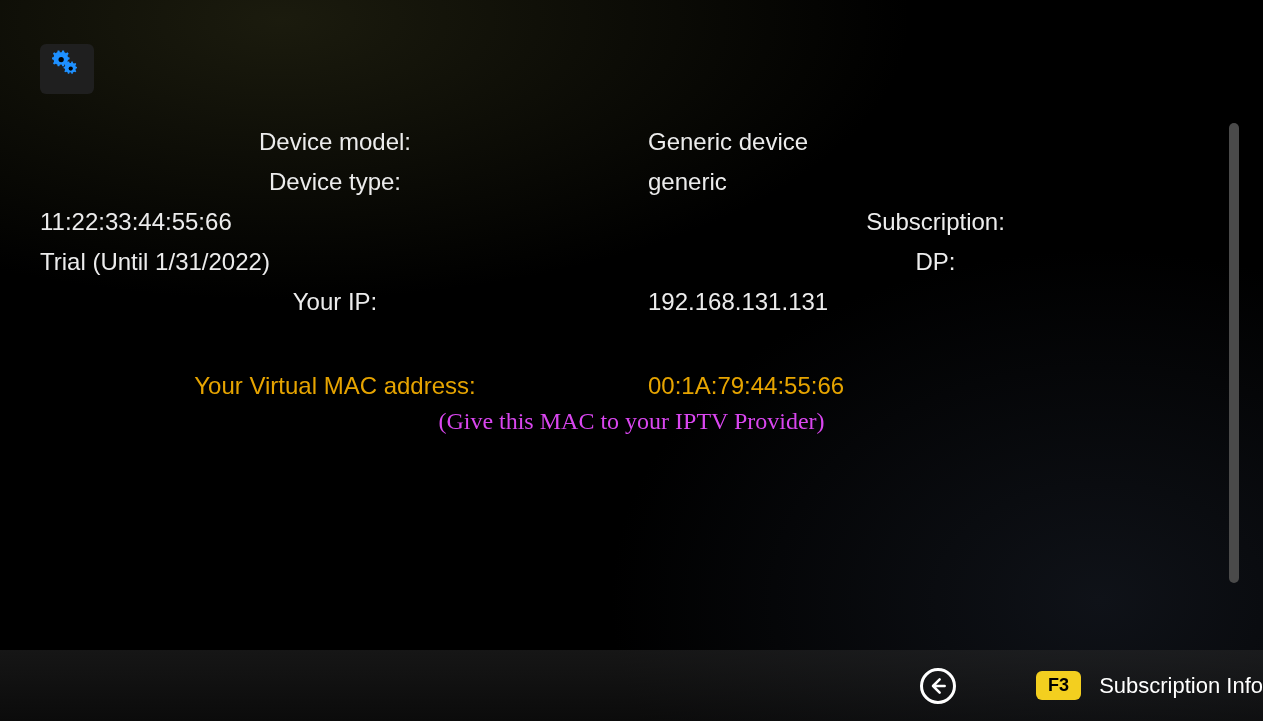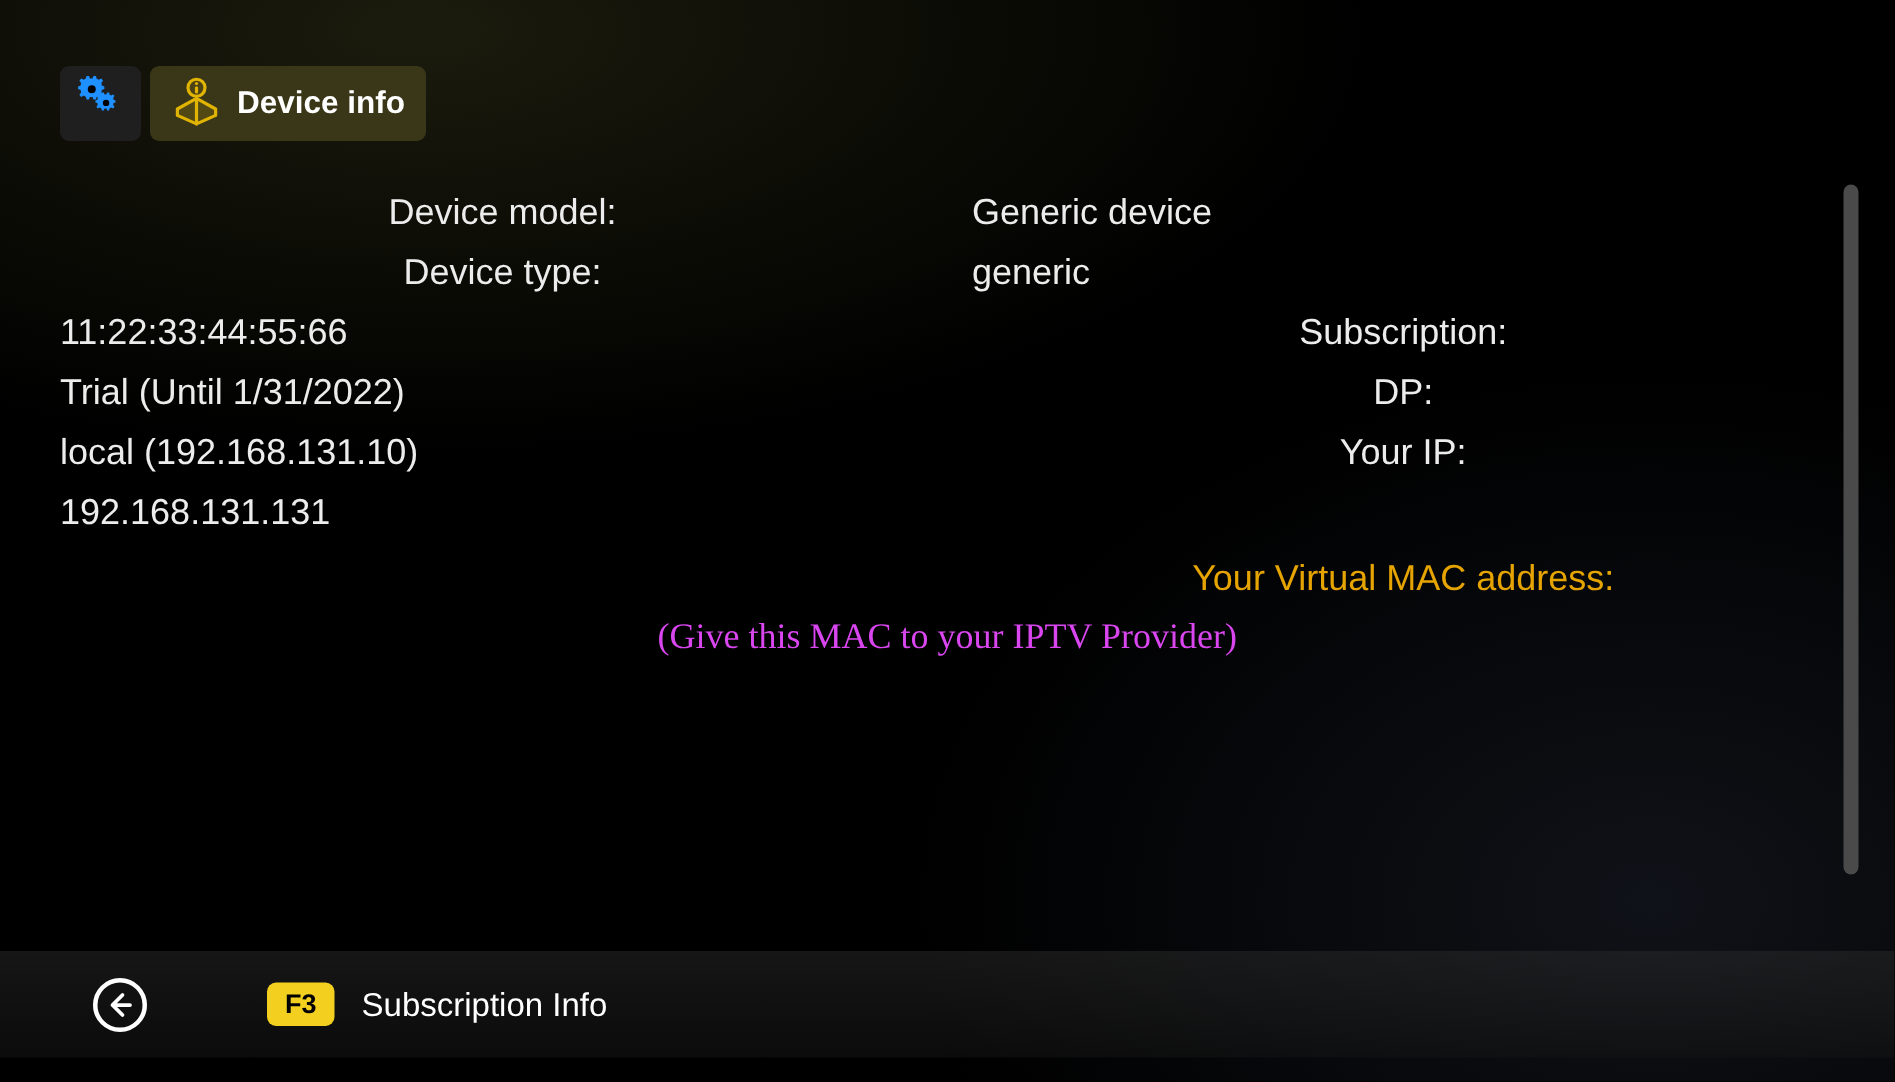--- a/index.html
+++ b/index.html
@@ -90,25 +90,26 @@
     right: 24px;
     width: 10px;
     height: 460px;
     background: #4a4a4a;
     border-radius: 5px;
   }
 
   
   .bottom-bar {
     position: absolute;
-    left: 0; right: 0; bottom: 16px;
+    left: 0; right: 0; bottom: 0;
     height: 71px;
     background: linear-gradient(to bottom, rgba(40,40,40,0.55), rgba(20,20,20,0.55));
     display: flex;
     align-items: center;
+    justify-content: flex-end;
   }
   .back-tile {
     width: 160px;
     height: 100%;
     display: flex;
     align-items: center;
     justify-content: center;
   }
   .back-circle {
     width: 36px; height: 36px;
@@ -148,59 +149,45 @@
       <svg viewBox="0 0 64 64">
         <g fill="#1e90ff">
           <path d="M26 2l2 6a16 16 0 0 1 6 0l2-6h6l1 6a16 16 0 0 1 5 3l6-3 4 5-4 5a16 16 0 0 1 1 6l6 2v6l-6 2a16 16 0 0 1-1 6l4 5-4 5-6-3a16 16 0 0 1-5 3l-1 6h-6l-2-6a16 16 0 0 1-6 0l-2 6h-6l-1-6a16 16 0 0 1-5-3l-6 3-4-5 4-5a16 16 0 0 1-1-6l-6-2v-6l6-2a16 16 0 0 1 1-6l-4-5 4-5 6 3a16 16 0 0 1 5-3l1-6z" transform="scale(0.55) translate(6,0)"></path>
           <circle cx="21" cy="18" r="5" fill="#000"></circle>
           <path d="M26 2l2 6a16 16 0 0 1 6 0l2-6h6l1 6a16 16 0 0 1 5 3l6-3 4 5-4 5a16 16 0 0 1 1 6l6 2v6l-6 2a16 16 0 0 1-1 6l4 5-4 5-6-3a16 16 0 0 1-5 3l-1 6h-6l-2-6a16 16 0 0 1-6 0l-2 6h-6l-1-6a16 16 0 0 1-5-3l-6 3-4-5 4-5a16 16 0 0 1-1-6l-6-2v-6l6-2a16 16 0 0 1 1-6l-4-5 4-5 6 3a16 16 0 0 1 5-3l1-6z" transform="scale(0.42) translate(60,50)"></path>
           <circle cx="39" cy="35" r="4" fill="#000"></circle>
         </g>
       </svg>
     </span>
   </div>
-  <div class="tab tab-device">
-    <span class="device-info-icon">
-      <svg viewBox="0 0 48 48">
-        <g fill="none" stroke="#e0b400" stroke-width="3" stroke-linejoin="round" stroke-linecap="round">
-          <path d="M6 32 L24 22 L42 32 L42 38 L24 46 L6 38 Z" fill="#e0b400" fill-opacity="0.15"></path>
-          <path d="M24 22 L24 46"></path>
-          <circle cx="24" cy="12" r="8" fill="#e0b400" fill-opacity="0.1"></circle>
-          <line x1="24" y1="8" x2="24" y2="8"></line>
-          <line x1="24" y1="12" x2="24" y2="16"></line>
-        </g>
-      </svg>
-    </span>
-    <span class="tab-label">Device info</span>
-  </div>
 </div>
 
 <div class="content">
   <div class="info-grid">
     <div class="info-label">Device model:</div>
     <div class="info-value">Generic device</div>
 
     <div class="info-label">Device type:</div>
     <div class="info-value">generic</div>
 
     <div class="info-value">11:22:33:44:55:66</div>
 
     <div class="info-label">Subscription:</div>
     <div class="info-value">Trial (Until 1/31/2022)</div>
 
     <div class="info-label">DP:</div>
-    <div class="info-value">local (192.168.131.10)</div>
 
     <div class="info-label">Your IP:</div>
     <div class="info-value">192.168.131.131</div>
 
     <div class="spacer-row"></div>
       <div class="spacer-row"></div>
 
     <div class="info-label row-highlight"><span style="color:#e6a400">Your Virtual MAC address:</span></div>
+    <div class="info-value row-highlight"><span style="color:#e6a400">00:1A:79:44:55:66</span></div>
   </div>
   <div class="note">(Give this MAC to your IPTV Provider)</div>
 </div>
 
 <div class="scrollbar"></div>
 
 <div class="bottom-bar">
   <div class="back-tile">
     <div class="back-circle">
       <svg viewBox="0 0 24 24">

